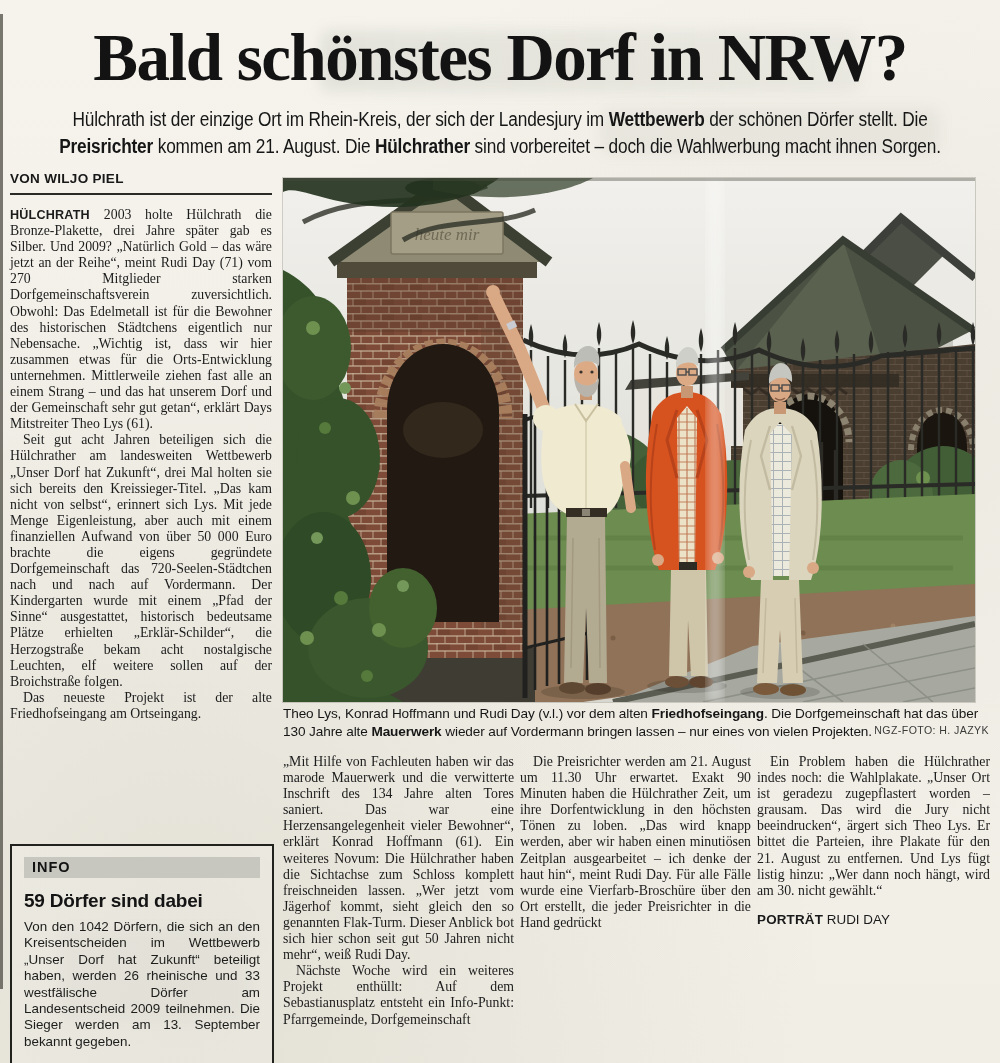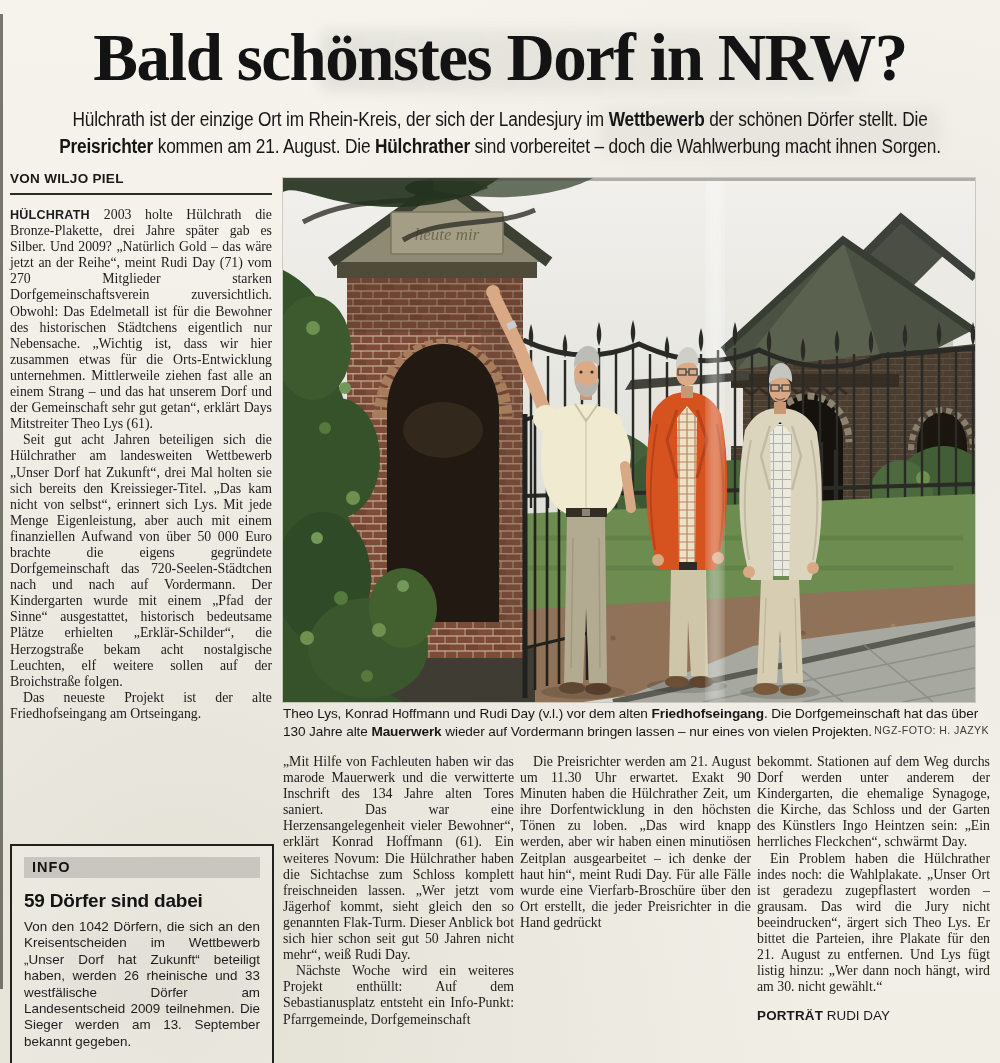--- a/index.html
+++ b/index.html
@@ -369,21 +369,20 @@
 
   <div class="bodycol col2">
       <p class="para">„Mit Hilfe von Fachleuten haben wir das marode Mauerwerk und die verwitterte Inschrift des 134 Jahre alten Tores saniert. Das war eine Herzensangelegenheit vieler Bewohner“, erklärt Konrad Hoffmann (61). Ein weiteres Novum: Die Hülchrather haben die Sichtachse zum Schloss komplett freischneiden lassen. „Wer jetzt vom Jägerhof kommt, sieht gleich den so genannten Flak-Turm. Dieser Anblick bot sich hier schon seit gut 50 Jahren nicht mehr“, weiß Rudi Day.</p>
       <p class="para ind">Nächste Woche wird ein weiteres Projekt enthüllt: Auf dem Sebastianusplatz entsteht ein Info-Punkt: Pfarrgemeinde, Dorfgemeinschaft</p>
     </div>
   <div class="bodycol col3">
       <p class="para ind">Die Preisrichter werden am 21. August um 11.30 Uhr erwartet. Exakt 90 Minuten haben die Hülchrather Zeit, um ihre Dorfentwicklung in den höchsten Tönen zu loben. „Das wird knapp werden, aber wir haben einen minutiösen Zeitplan ausgearbeitet – ich denke der haut hin“, meint Rudi Day. Für alle Fälle wurde eine Vierfarb-Broschüre über den Ort erstellt, die jeder Preisrichter in die Hand gedrückt</p>
     </div>
   <div class="bodycol col4">
     <div>
-        <p class="para">bekommt. Stationen auf dem Weg durchs Dorf werden unter anderem der Kindergarten, die ehemalige Synagoge, die Kirche, das Schloss und der Garten des Künstlers Ingo Heintzen sein: „Ein herrliches Fleckchen“, schwärmt Day.</p>
         <p class="para ind">Ein Problem haben die Hülchrather indes noch: die Wahlplakate. „Unser Ort ist geradezu zugepflastert worden – grausam. Das wird die Jury nicht beeindrucken“, ärgert sich Theo Lys. Er bittet die Parteien, ihre Plakate für den 21. August zu entfernen. Und Lys fügt listig hinzu: „Wer dann noch hängt, wird am 30. nicht gewählt.“</p>
       </div>
     <div class="portrait-line">
       <span class="pl">PORTRÄT</span>
       <span>RUDI DAY</span>
     </div>
   </div>
 
   <div class="infobox">
     <div class="info-label">INFO</div>

